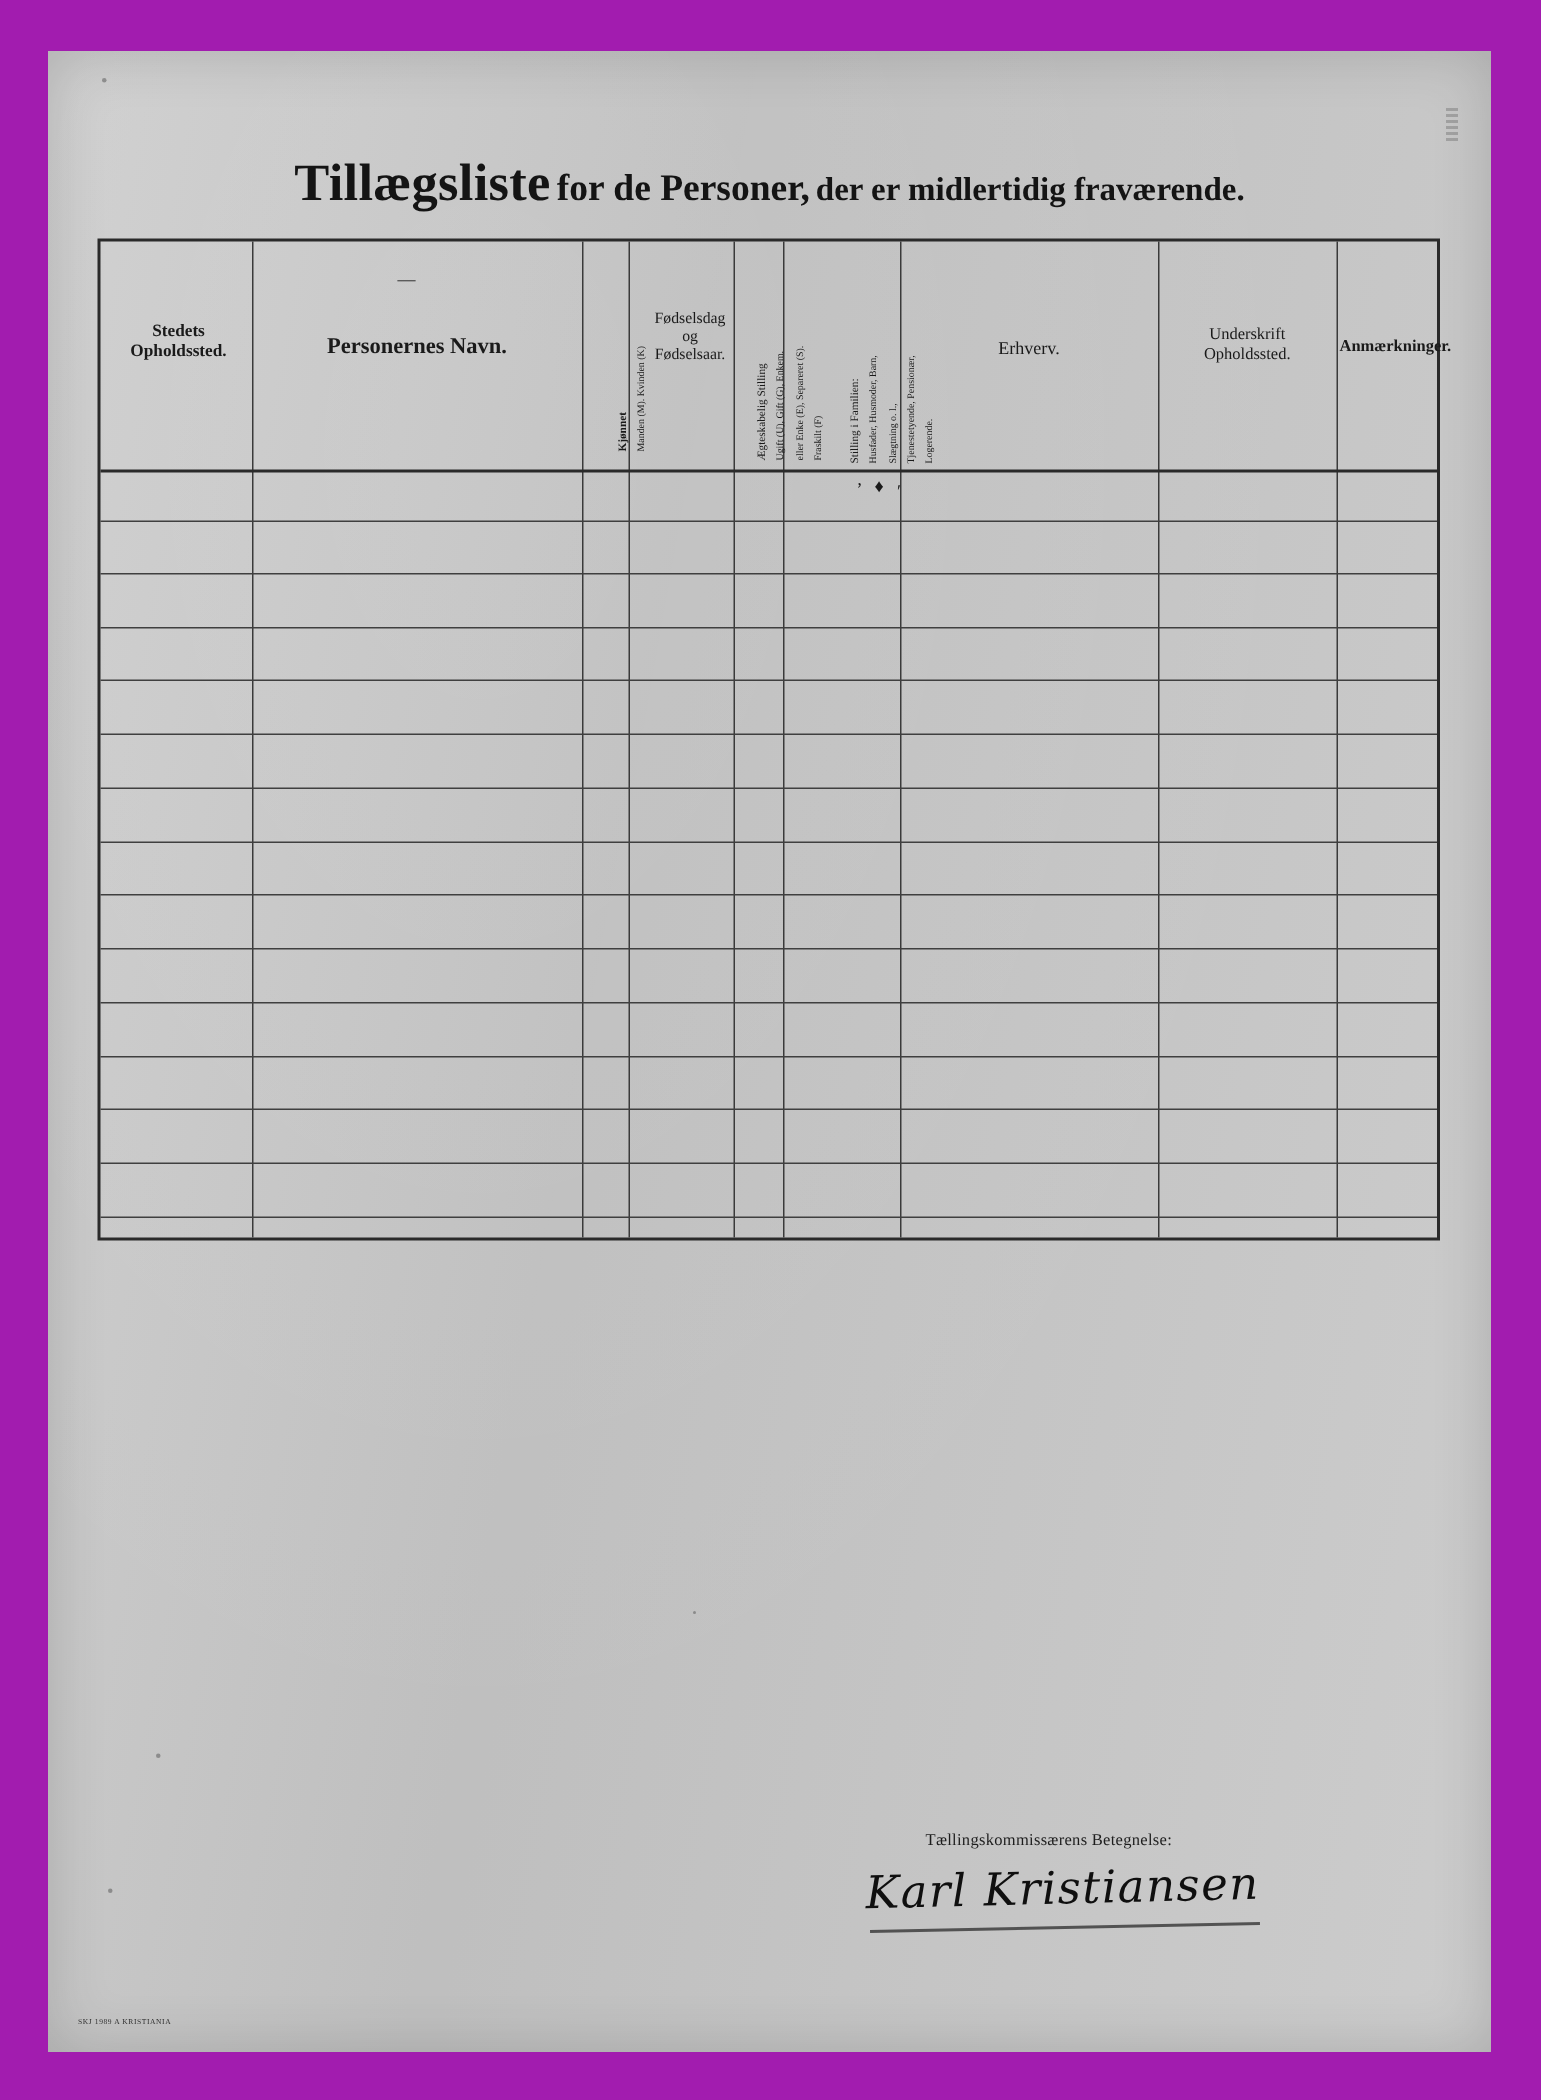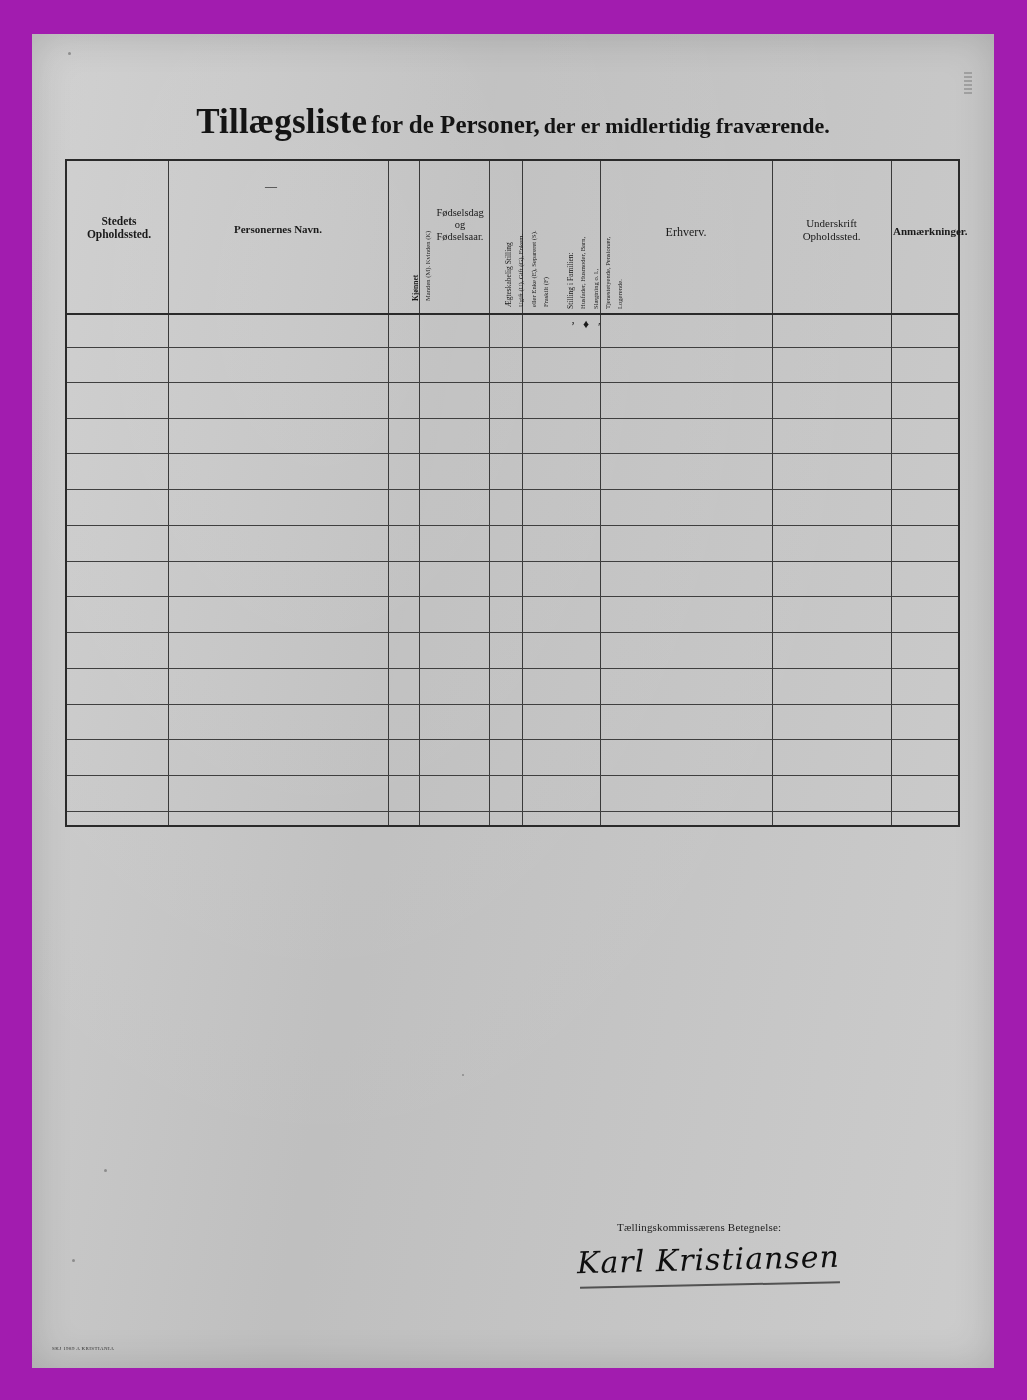--- a/index.html
+++ b/index.html
@@ -203,21 +203,21 @@
       <div class="hline" style="top:543px;"></div>
       <div class="hline" style="top:578px;"></div>
       <div class="hline" style="top:614px;"></div>
       <div class="hline" style="top:650px;"></div>
 
       <div class="hdr-cell b" style="left:6px;top:54px;width:92px;font-size:11.5px;">
         <div>Stedets</div>
         <div>Opholdssted.</div>
       </div>
 
-      <div class="hdr-cell b" style="left:103px;top:62px;width:216px;font-size:11px;">
+      <div class="hdr-cell b" style="left:103px;top:62px;width:216px;font-size:15px;">
         <div>Personernes Navn.</div>
       </div>
 
       <div class="hdr-cell" style="left:341px;top:140px;width:0;height:0;">
         <div class="vert" style="text-align:left;">
           <span class="tiny" style="display:inline-block;font-weight:bold;">Kjønnet</span><br>
           <span class="tiny2" style="display:inline-block;">Manden (M). Kvinden (K)</span>
         </div>
       </div>
 

